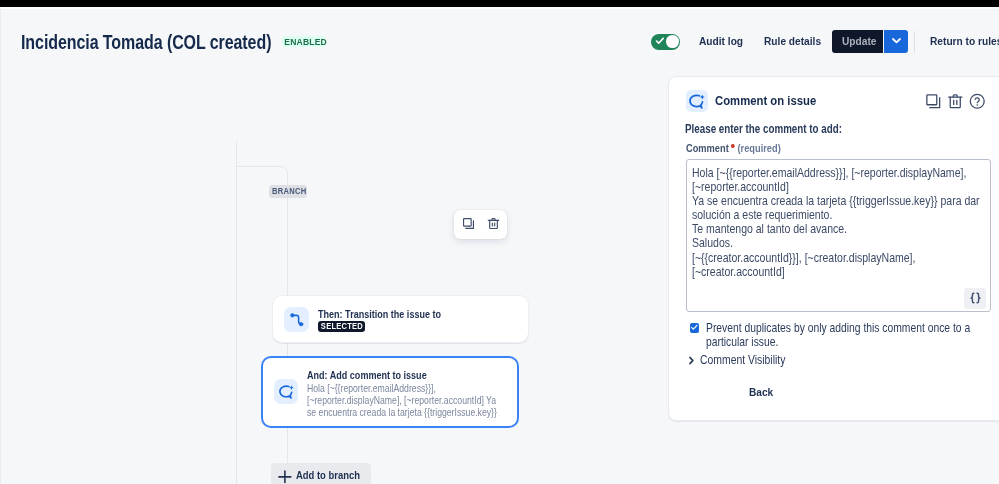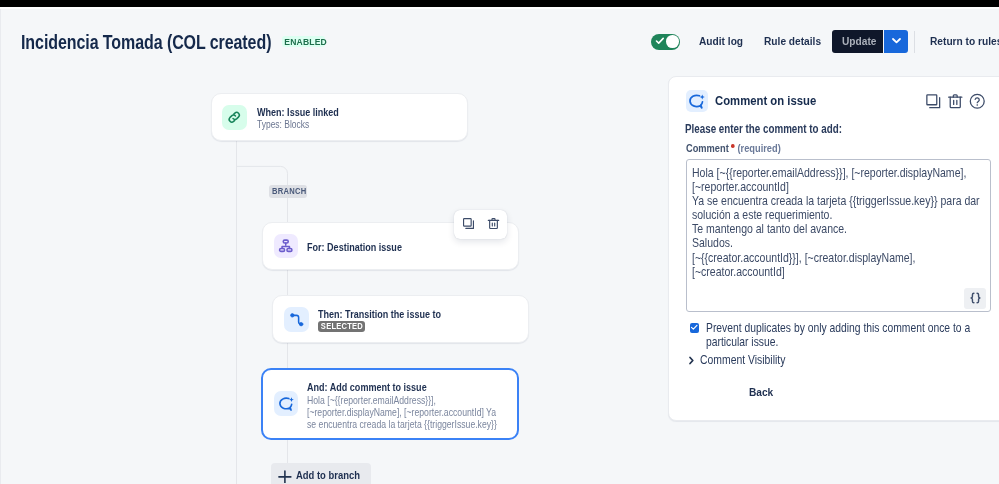--- a/index.html
+++ b/index.html
@@ -41,21 +41,21 @@
      box-sizing:border-box;box-shadow:0 1px 1px rgba(9,30,66,.08);}
   .card.sel{border:2px solid #3b82f6;box-shadow:none;}
   .ibox{position:absolute;width:24.5px;height:24.5px;border-radius:7px;display:flex;
      align-items:center;justify-content:center;}
   .c-title{position:absolute;font-size:11.3px;font-weight:700;color:#1e2f50;white-space:nowrap;
      line-height:11px;transform:scaleX(0.8);transform-origin:0 0;}
   .c-sub{position:absolute;font-size:10.6px;font-weight:400;color:#6a7590;white-space:nowrap;
      line-height:11px;transform:scaleX(0.8);transform-origin:0 0;}
   .c-desc{position:absolute;font-size:11.2px;font-weight:400;color:#7b869e;
      line-height:11.9px;width:250px;transform:scaleX(0.775);transform-origin:0 0;}
-  .lozenge{position:absolute;background:#737373;color:#fff;font-size:8.6px;font-weight:700;
+  .lozenge{position:absolute;background:#0f172a;color:#fff;font-size:8.6px;font-weight:700;
      letter-spacing:0.25px;height:11.5px;line-height:11.8px;width:46.5px;text-align:center;
      box-sizing:border-box;border-radius:3px;}
   .branch-tag{position:absolute;background:#dee0e5;color:#49597a;font-size:8.9px;font-weight:700;
      letter-spacing:0.35px;height:13px;line-height:13px;width:38.4px;text-align:center;
      box-sizing:border-box;border-radius:3px;}
   .hover-tb{position:absolute;background:#fff;border-radius:6px;height:29px;width:53px;
      box-shadow:0 3px 7px rgba(9,30,66,.11),0 0 1px rgba(9,30,66,.22);}
   .hover-tb > span{position:absolute;top:6.5px;}
   .add-branch{position:absolute;background:#e8eaee;border-radius:4px;width:100.4px;height:26px;}
   .add-branch .pi{position:absolute;left:7.4px;top:6.3px;}
@@ -138,43 +138,21 @@
 
   <div class="canvas">
 
     <svg style="position:absolute;left:232px;top:0px" width="62" height="416">
       <path d="M4.5 73 V416" fill="none" stroke="#e4e6ea" stroke-width="1"></path>
       <path d="M4.5 98.4 H48.5 a7 7 0 0 1 7 7 V416" fill="none" stroke="#e4e6ea" stroke-width="1"></path>
     </svg>
 
     <div class="branch-tag" style="left:268.7px;top:116.9px"><i style="font-style:normal;display:inline-block;transform:scaleX(0.857)">BRANCH</i></div>
 
-    <div class="card" style="left:210.5px;top:25px;width:257px;height:48px">
-      <div class="ibox" style="left:10.6px;top:11px;background:#d7fdeb">
-        <svg width="16.5" height="16.5" viewBox="0 0 24 24" fill="none" stroke="#17845a" stroke-width="2.2" stroke-linecap="round" stroke-linejoin="round">
-          <path d="M10.2 13.8a3.9 3.9 0 0 0 5.6.25l2.6-2.6a3.9 3.9 0 0 0-5.5-5.5l-1.5 1.5"></path>
-          <path d="M13.8 10.2a3.9 3.9 0 0 0-5.6-.25l-2.6 2.6a3.9 3.9 0 0 0 5.5 5.5l1.5-1.5"></path>
-        </svg>
-      </div>
-      <div class="c-title" style="left:45.5px;top:13.3px">When: Issue linked</div>
-      <div class="c-sub" style="left:45.5px;top:24.6px">Types: Blocks</div>
-    </div>
-
-    <div class="card" style="left:261.5px;top:154px;width:257px;height:48px">
-      <div class="ibox" style="left:11.3px;top:10.9px;background:#efeaff">
-        <svg width="15.5" height="15.5" viewBox="0 0 24 24" fill="none" stroke="#6b5ccc" stroke-width="2.35" stroke-linecap="round" stroke-linejoin="round">
-          <rect x="8.1" y="3.3" width="7.8" height="4.6" rx="2.3"></rect>
-          <rect x="2.4" y="16.1" width="7.8" height="4.6" rx="2.3"></rect>
-          <rect x="13.8" y="16.1" width="7.8" height="4.6" rx="2.3"></rect>
-          <path d="M12 7.9v3.2"></path>
-          <path d="M6.3 16.1v-3.0h11.4v3.0"></path>
-        </svg>
-      </div>
-      <div class="c-title" style="left:44.2px;top:19.3px">For: Destination issue</div>
-    </div>
+
 
     <div class="hover-tb" style="left:454.3px;top:141.8px">
       <span style="left:8.2px">
         <svg width="13" height="13" viewBox="0 0 24 24" fill="none" stroke="#3c4b68" stroke-width="2.1" stroke-linecap="round" stroke-linejoin="round">
           <rect x="2.9" y="2.9" width="14" height="14" rx="1.2"></rect>
           <path d="M21.1 7.1v14H7.1"></path>
         </svg>
       </span>
       <span style="left:32.6px">
         <svg width="13" height="13" viewBox="0 0 24 24" fill="none" stroke="#3c4b68" stroke-width="2.1" stroke-linecap="round" stroke-linejoin="round">
@@ -191,21 +169,21 @@
         <svg width="15.5" height="15.5" viewBox="0 0 24 24" fill="none" stroke="#1868db" stroke-width="2.4" stroke-linecap="round" stroke-linejoin="round">
           <path d="M5.2 5.2 H11.5 a3.4 3.4 0 0 1 3.4 3.4 V15.4 a3.4 3.4 0 0 0 3.4 3.4 h0.7"></path>
           <circle cx="5.2" cy="5.2" r="2.7" fill="#1868db" stroke="#1868db" stroke-width="1.1"></circle>
           <circle cx="18.8" cy="18.8" r="2.7" fill="#1868db" stroke="#1868db" stroke-width="1.1"></circle>
         </svg>
       </div>
       <div class="c-title" style="left:45.1px;top:12.6px">Then: Transition the issue to</div>
       <div class="lozenge" style="left:45px;top:24.8px"><i style="font-style:normal;display:inline-block;transform:scaleX(0.88)">SELECTED</i></div>
     </div>
 
-    <div class="card sel" style="left:260.5px;top:300px;width:258px;height:72px">
+    <div class="card sel" style="left:260.5px;top:288px;width:258px;height:72px">
       <div class="ibox" style="left:11.3px;top:21.4px;background:#e3efff">
         <svg width="17" height="17" viewBox="0 0 24 24" fill="none" stroke="#1868db" stroke-width="2.3" stroke-linecap="round" stroke-linejoin="round">
           <path d="M15.3 5.05 A9.0 7.5 0 1 0 16.3 18.35 L18.4 21.2 L17.1 17.35 A7.9 6.8 0 0 0 19.3 13.05"></path>
           <path d="M19.0 3.2 l1.0 2.35 2.35 1.0 -2.35 1.0 -1.0 2.35 -1.0-2.35 -2.35-1.0 2.35-1.0z" fill="#1868db" stroke="none"></path>
         </svg>
       </div>
       <div class="c-title" style="left:44.5px;top:12.4px">And: Add comment to issue</div>
       <div class="c-desc" style="left:44.5px;top:25.4px">Hola [~{{reporter.emailAddress}}], [~reporter.displayName], [~reporter.accountId] Ya se encuentra creada la tarjeta {{triggerIssue.key}}</div>
     </div>
 

